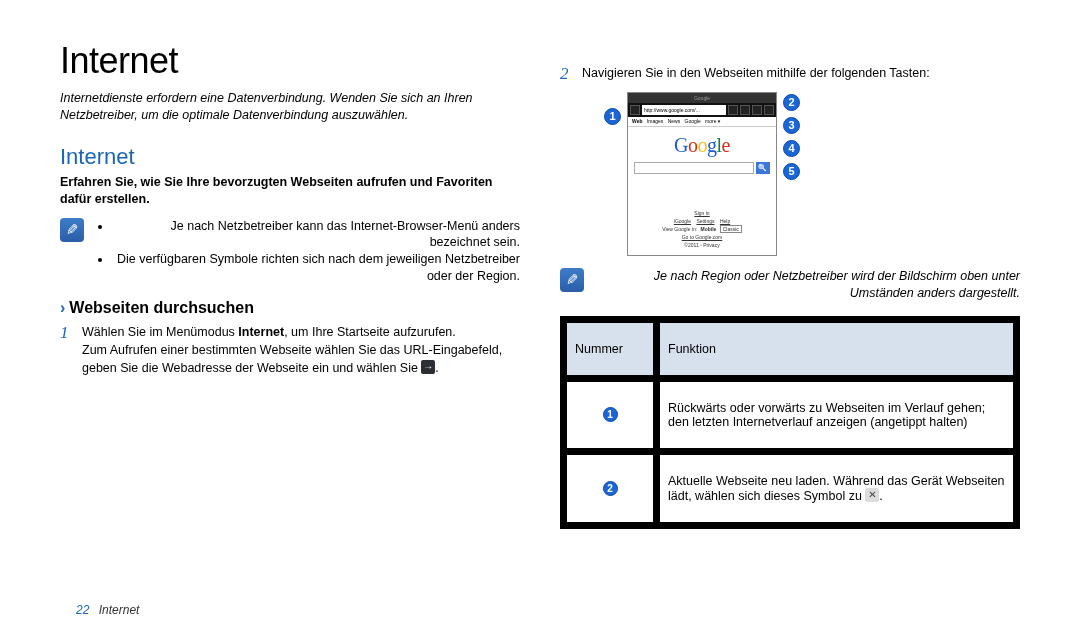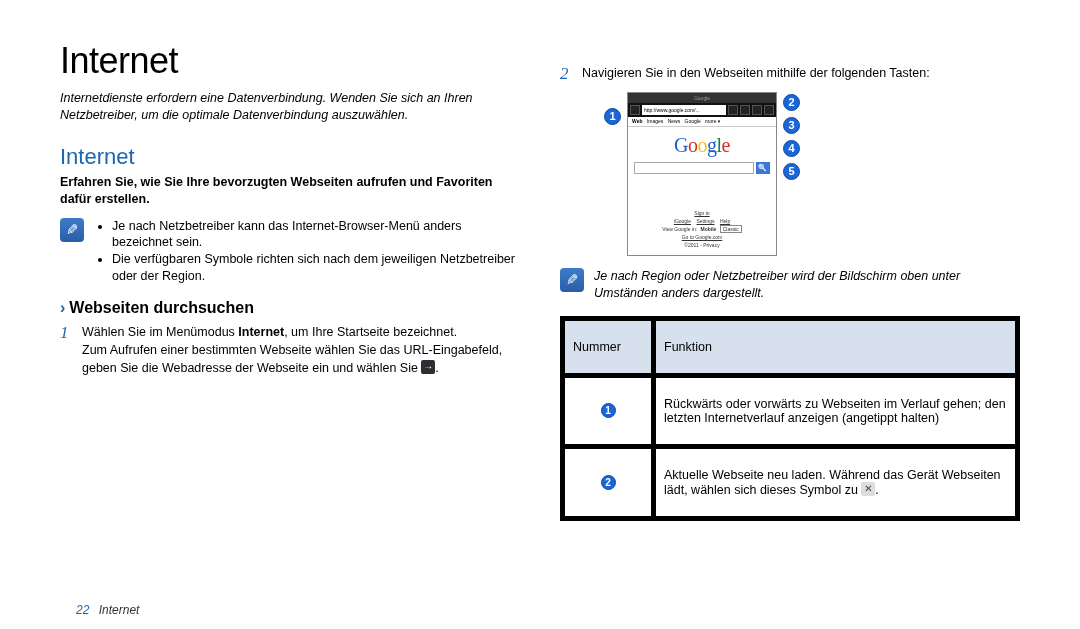--- a/index.html
+++ b/index.html
@@ -43,20 +43,21 @@
   p.section-intro {
     font-size: 12.5px;
     line-height: 1.35;
     margin: 0 0 10px 0;
     font-weight: bold;
   }
   .note-box {
     display: flex;
     gap: 10px;
     margin: 0 0 14px 0;
+    text-align: right;
   }
   .note-icon {
     width: 24px;
     height: 24px;
     flex: 0 0 24px;
     border-radius: 4px;
     background: linear-gradient(#3d7cc9, #2a5da8);
     color: #fff;
     display: flex;
     align-items: center;
@@ -274,21 +275,21 @@
     box-sizing: border-box;
   }
 
   table.func-table {
     width: 100%;
     border-collapse: collapse;
     font-size: 12.5px;
     margin-top: 4px;
   }
   table.func-table th, table.func-table td {
-    border: 5px solid #000000;
+    border: 7px solid #000000;
     padding: 19px 8px;
     text-align: left;
     vertical-align: top;
     margin-left: 34px;
   }
   table.func-table th {
     background: #d7e0ed;
     font-weight: 400;
   }
   table.func-table td.num-cell {
@@ -348,21 +349,21 @@
       </ul>
     </div>
 
     <h3 class="sub-title">
       <span class="chevron">›</span><span>Webseiten durchsuchen</span>
     </h3>
 
     <ol class="steps">
       <li>
         <span class="step-num">1</span>
-        <span>Wählen Sie im Menümodus </span><b>Internet</b><span>, um Ihre Startseite bezeichnet.</span><br>
+        <span>Wählen Sie im Menümodus </span><b>Internet</b><span>, um Ihre Startseite aufzurufen.</span><br>
         <span>Zum Aufrufen einer bestimmten Webseite wählen Sie das URL-Eingabefeld, geben Sie die Webadresse der Webseite ein und wählen Sie </span><span class="inline-icon arrow"></span><span>.</span>
       </li>
     </ol>
   </div>
 
   <div class="col">
     <ol class="steps" style="margin-top:24px;">
       <li>
         <span class="step-num">2</span>
         <span>Navigieren Sie in den Webseiten mithilfe der folgenden Tasten:</span>

